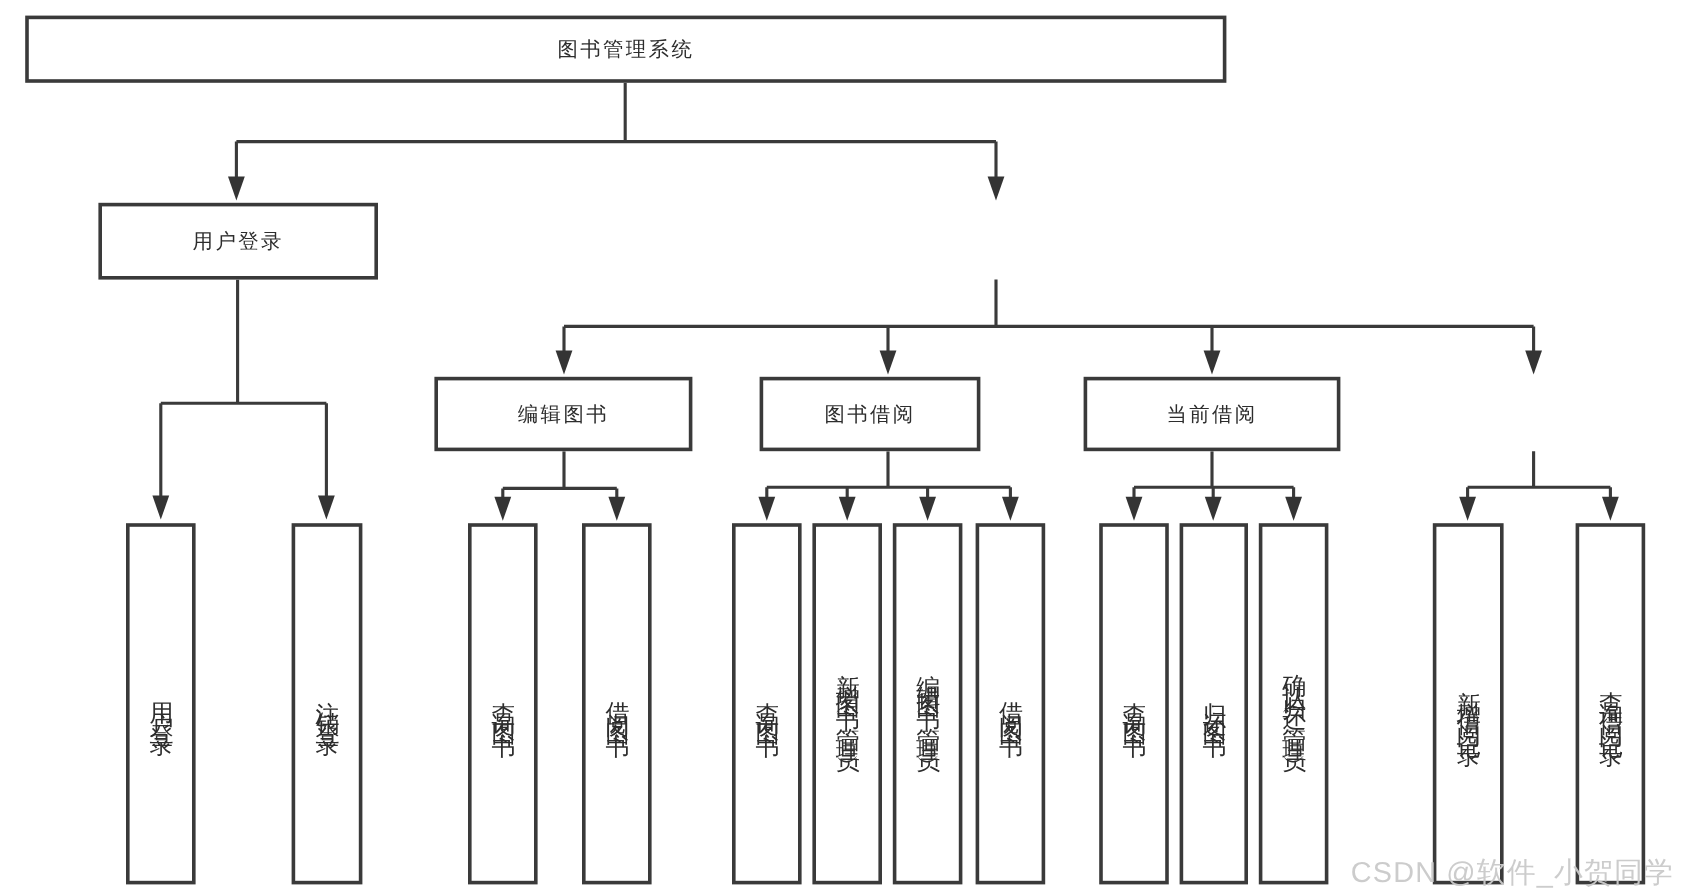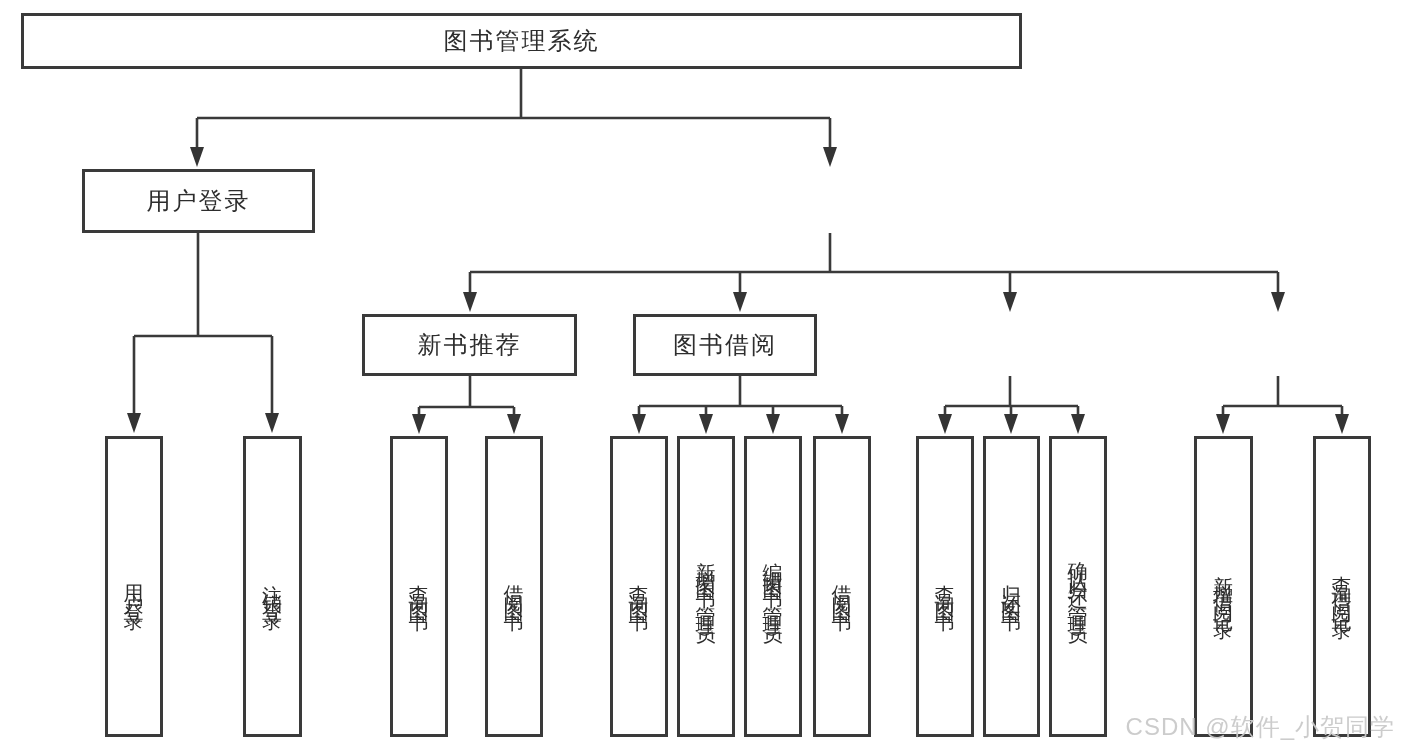--- a/index.html
+++ b/index.html
@@ -26,21 +26,21 @@
     position: absolute;
     box-sizing: border-box;
     border: 3px solid #3a3a3a;
     background: #ffffff;
     display: flex;
     align-items: center;
     justify-content: center;
     color: #2d2d2d;
   }
   .node {
-    font-size: 24px;
+    font-size: 17px;
     letter-spacing: 2px;
     white-space: nowrap;
   }
   .leaf span {
     writing-mode: vertical-rl;
     text-orientation: mixed;
     font-size: 20px;
     letter-spacing: 0.45em;
     line-height: 1.2;
     white-space: nowrap;
@@ -126,24 +126,27 @@
 
   <div class="node b-root">
     <span>图书管理系统</span>
   </div>
 
   <div class="node b-l2a">
     <span>用户登录</span>
   </div>
 
   <div class="node b-l3a">
-    <span>新书推荐</span>
+    <span>编辑图书</span>
   </div>
   <div class="node b-l3b">
     <span>图书借阅</span>
+  </div>
+  <div class="node b-l3c">
+    <span>当前借阅</span>
   </div>
 
   <div class="leaf f-a1">
     <span>用户登录</span>
   </div>
   <div class="leaf f-a2">
     <span>注销登录</span>
   </div>
 
   <div class="leaf f-b1">

